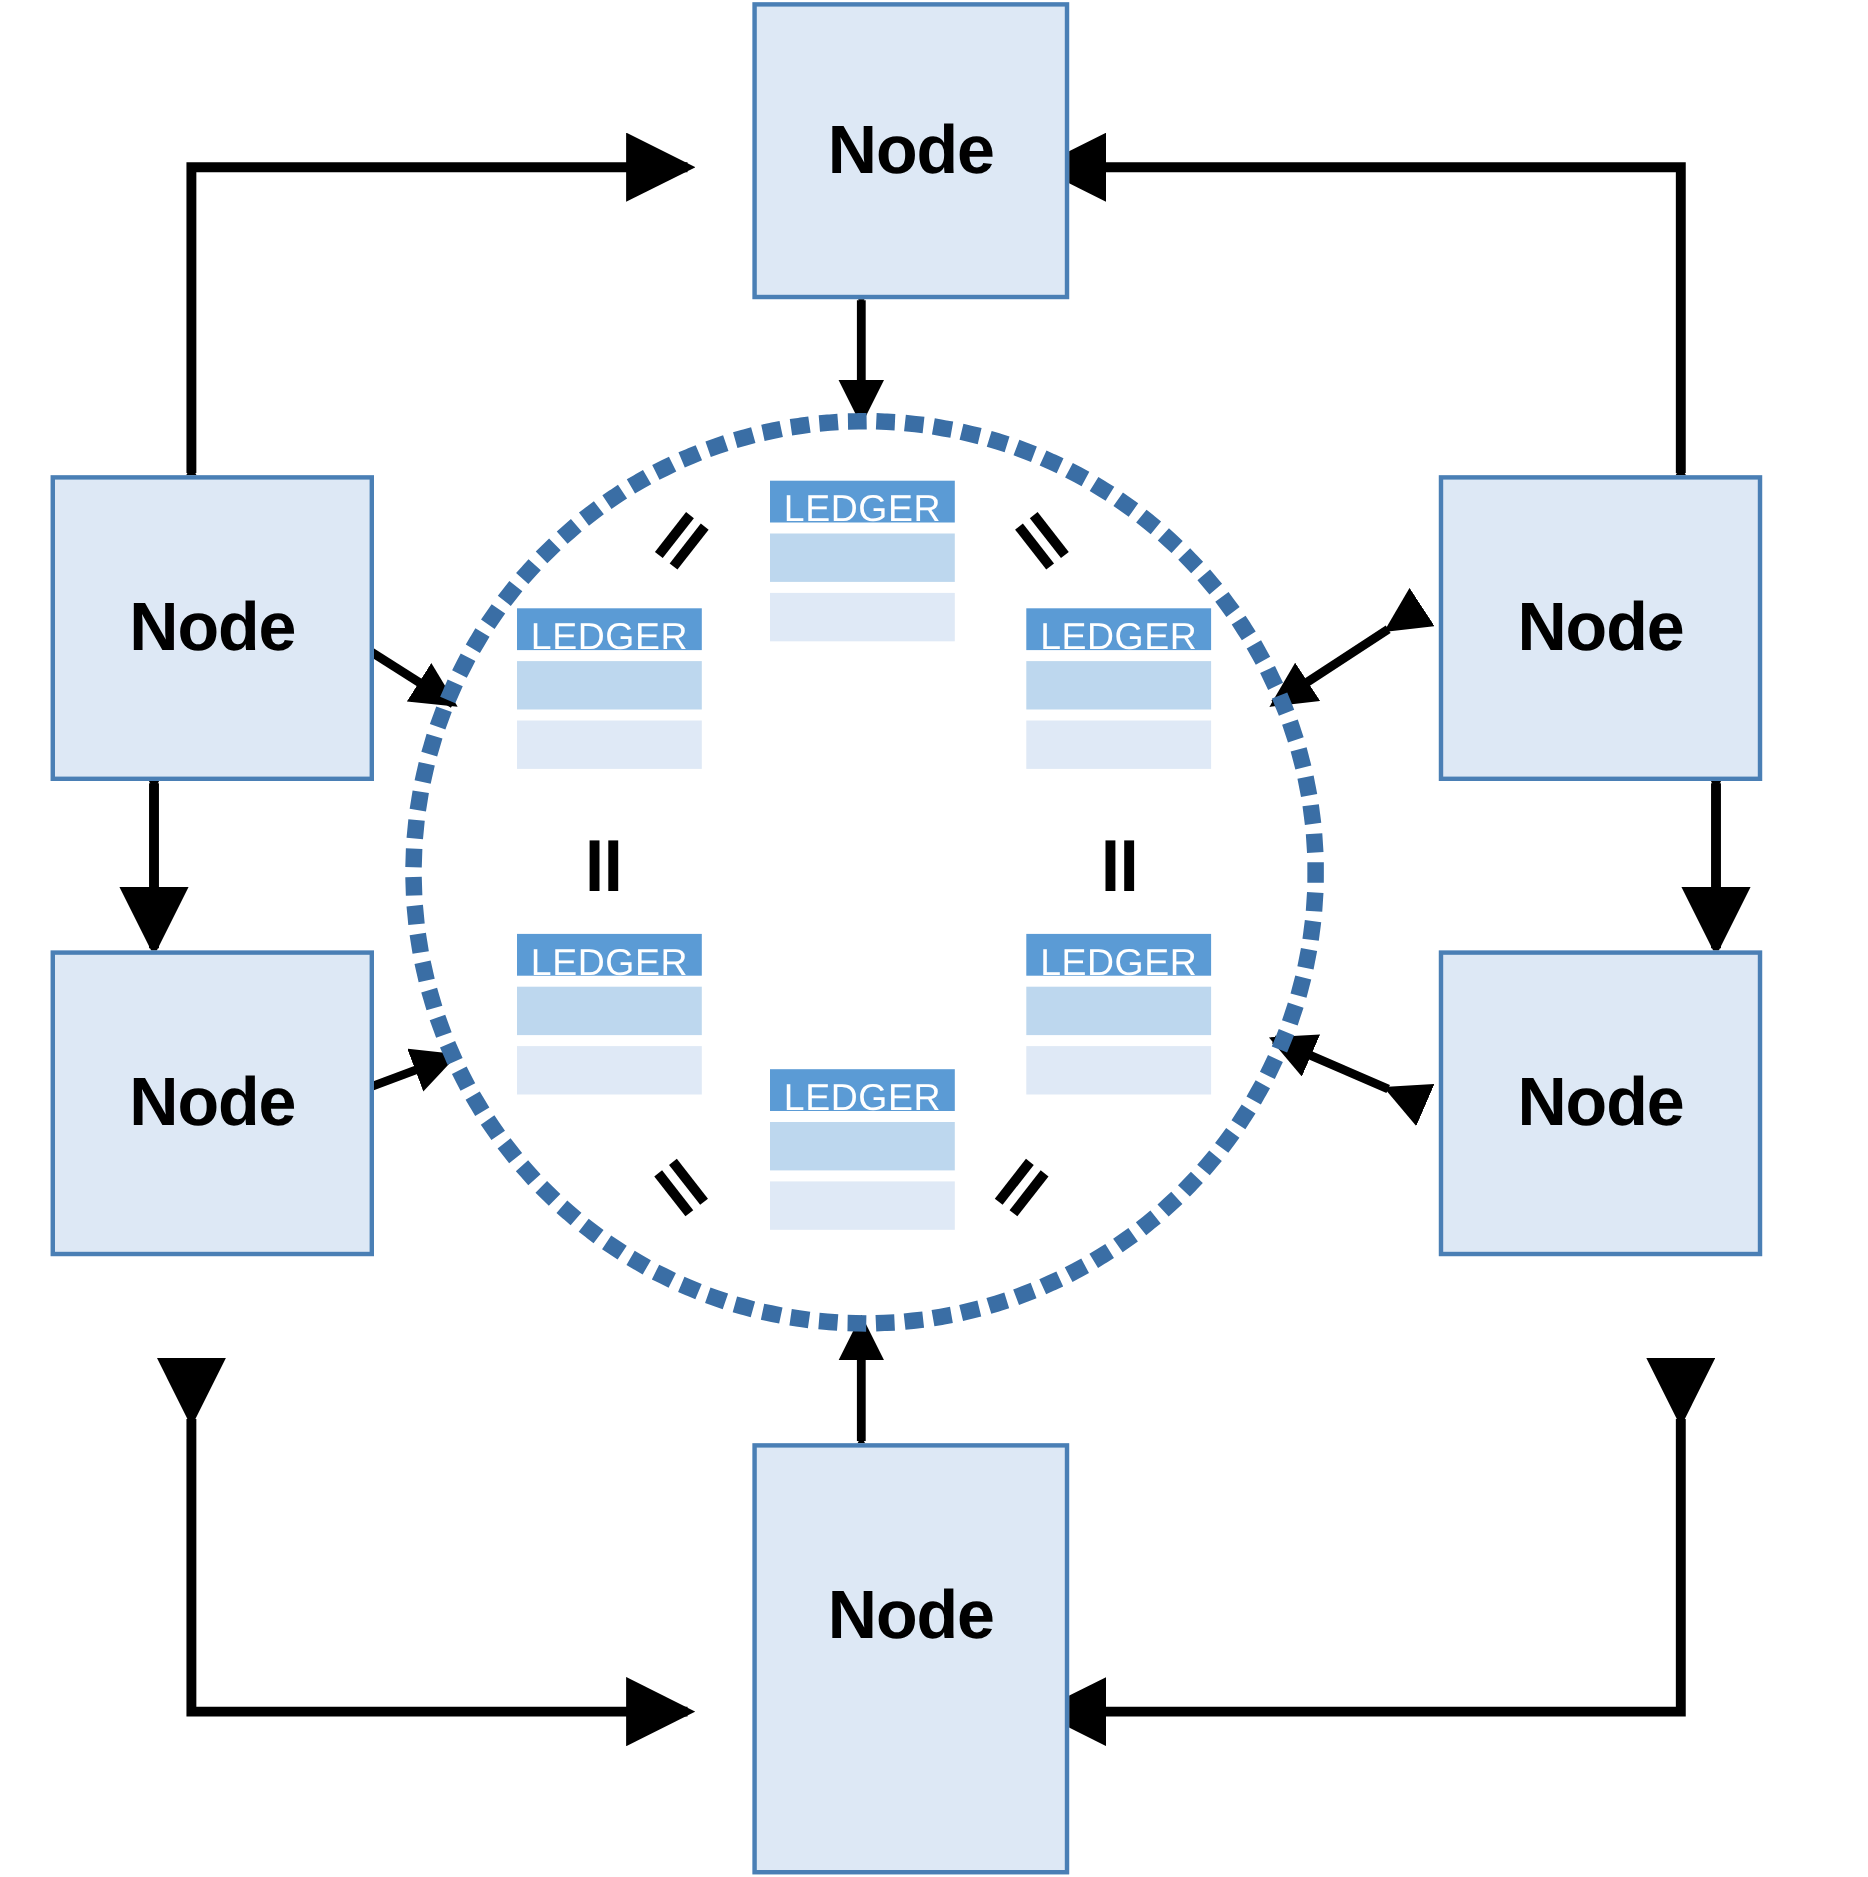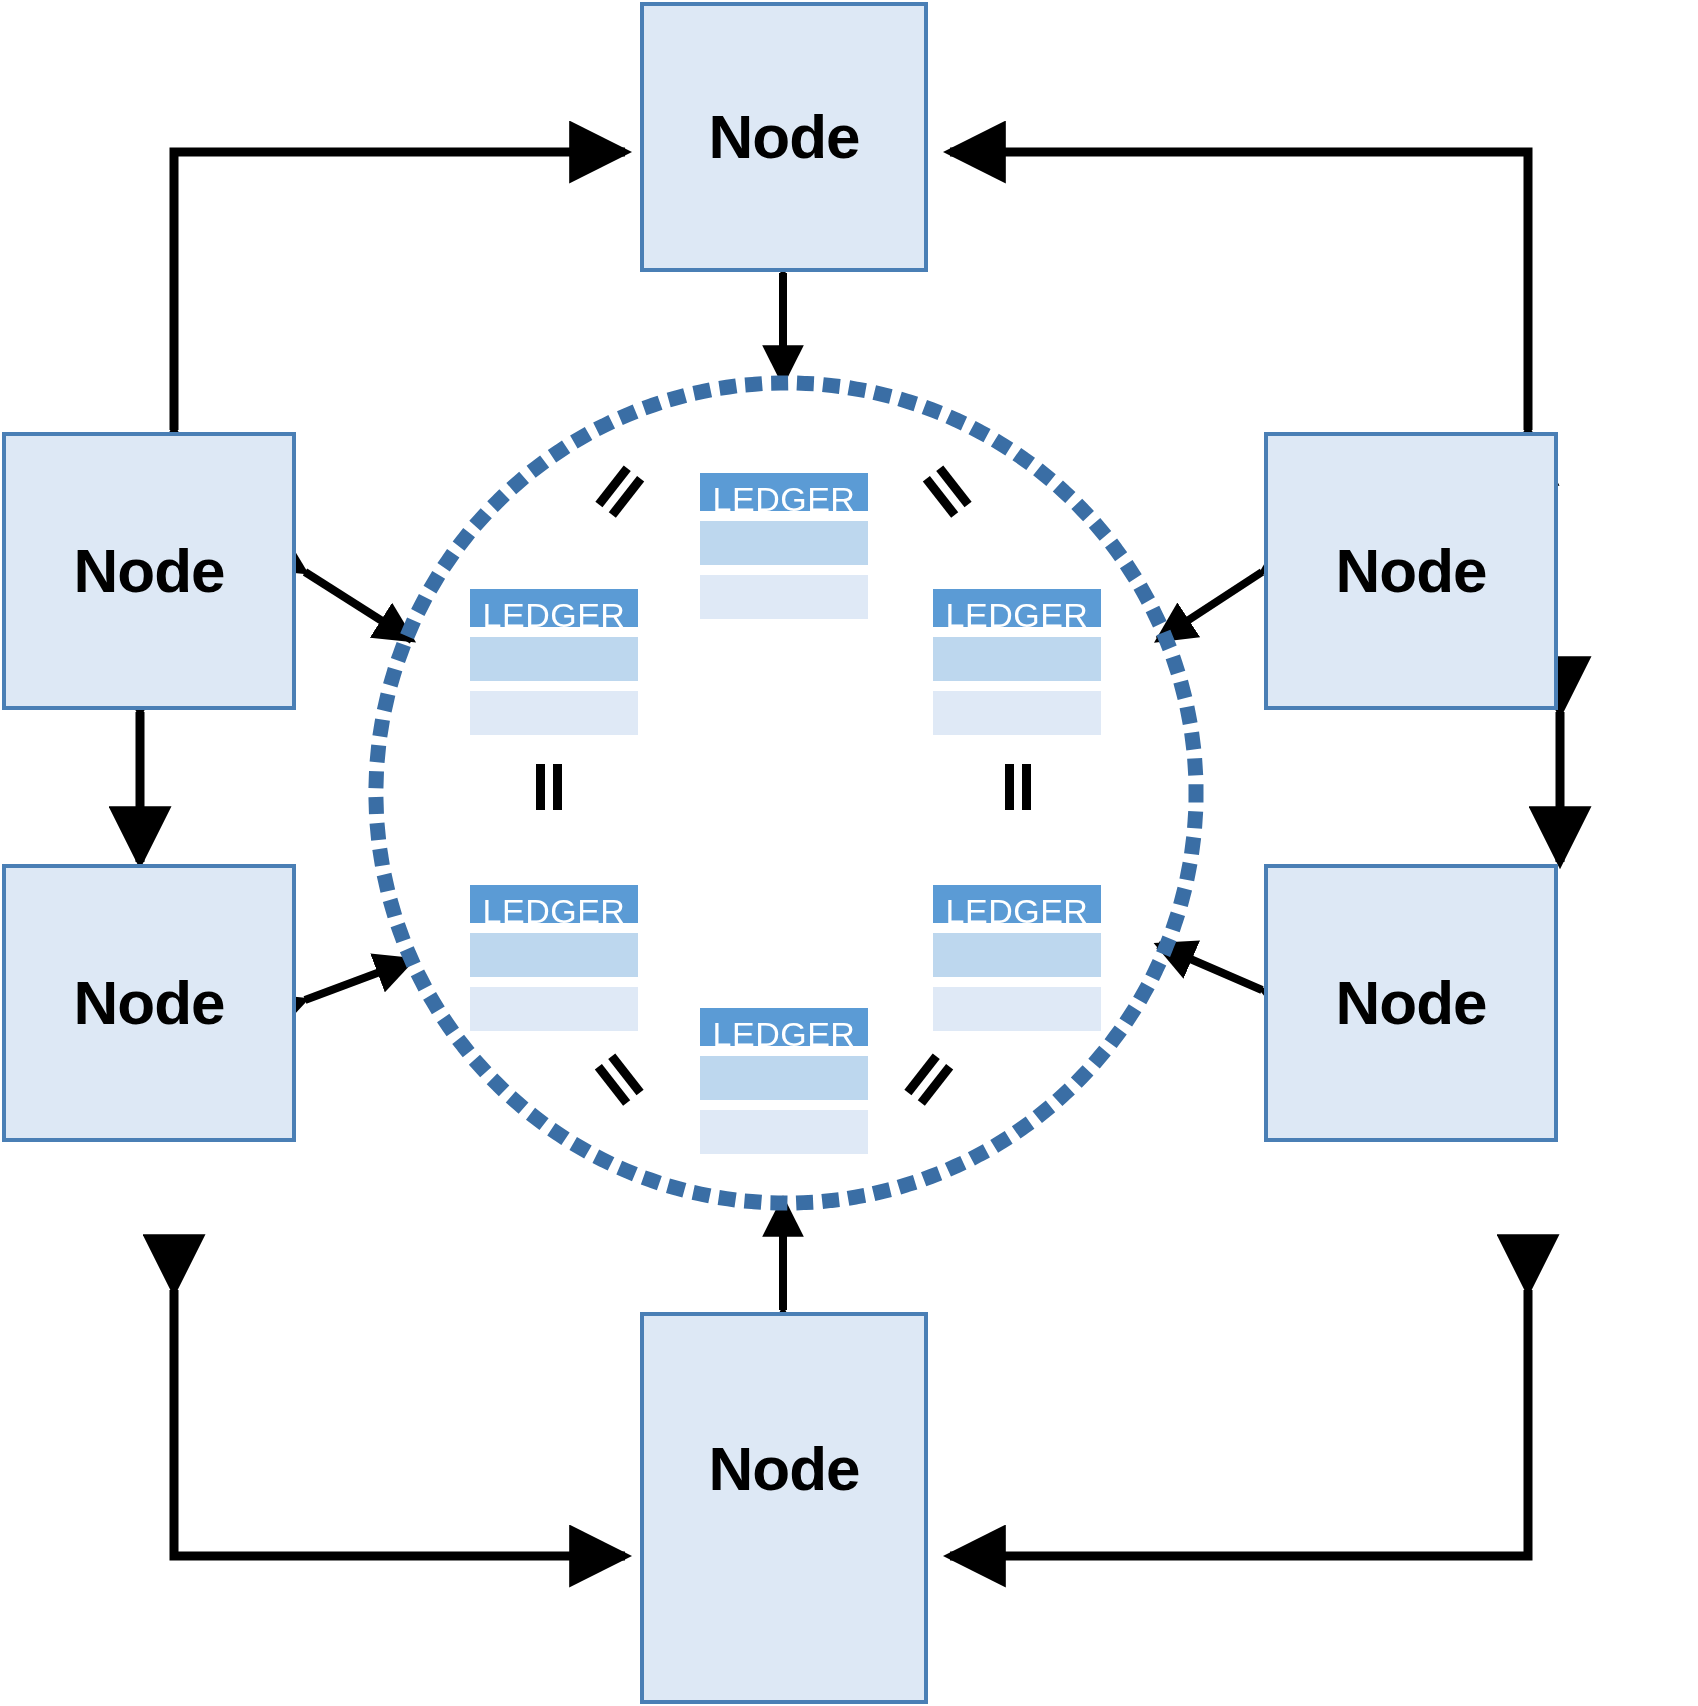--- a/index.html
+++ b/index.html
@@ -28,20 +28,21 @@
   }
   
   .node-box {
     position: absolute;
     box-sizing: border-box;
     background: #dde8f5;
     border: 4px solid #4a7fb5;
     display: flex;
     align-items: center;
     justify-content: center;
+    margin-left: 44px;
   }
   .node-label {
     font-family: "Liberation Sans", sans-serif;
     font-weight: bold;
     font-size: 62px;
     color: #000000;
     letter-spacing: -1px;
     line-height: 1;
   }
   
@@ -52,21 +53,20 @@
   .ledger-head {
     background: #5b9bd5;
     color: #ffffff;
     font-family: "Liberation Sans", sans-serif;
     font-size: 34px;
     font-weight: normal;
     line-height: 52px;
     height: 38px;
     text-align: center;
     letter-spacing: 0.5px;
-    margin-top: 36px;
   }
   .ledger-row {
     height: 44px;
     margin-top: 10px;
   }
   .ledger-row.r1 { background: #bdd7ee; }
   .ledger-row.r2 { background: #dfe9f6; }
 
   
   .consensus-label {

